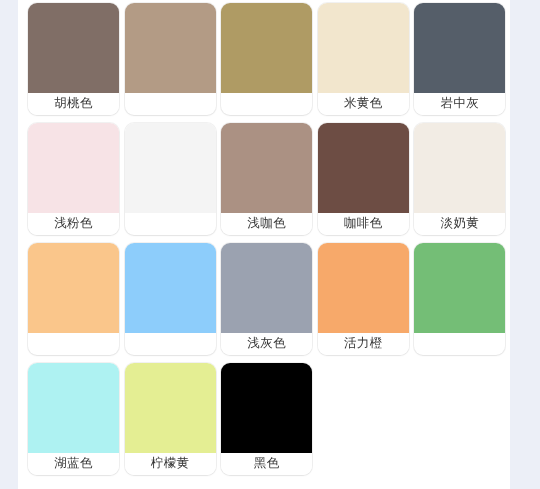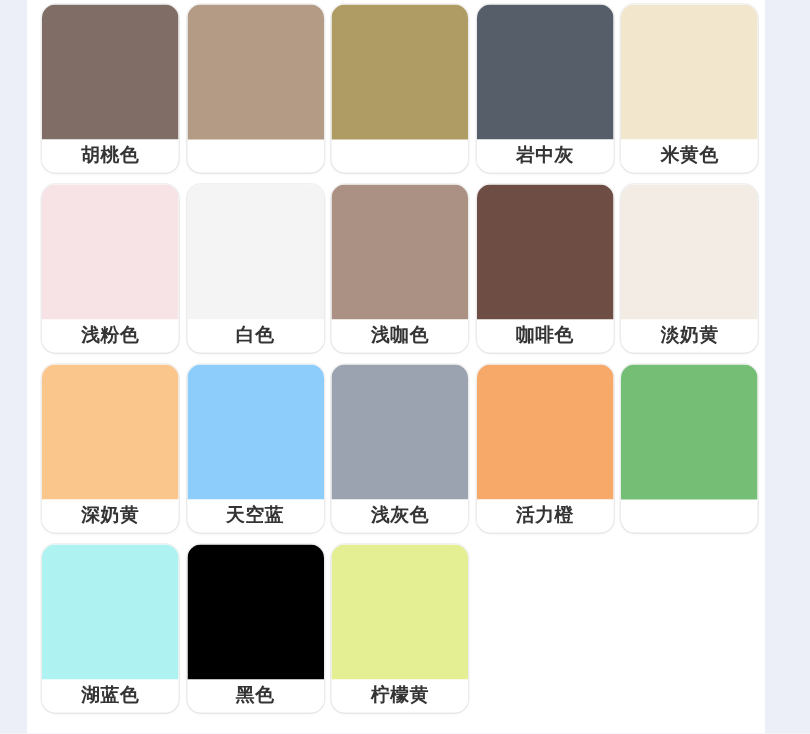--- a/index.html
+++ b/index.html
@@ -34,21 +34,20 @@
   }
 
   #swatch-grid {
     position: absolute;
     left: 10px;
     top: 3px;
     width: 482px;
     display: flex;
     flex-wrap: wrap;
     align-content: flex-start;
-    font-weight: bold;
   }
 
   .swatch-row {
     display: flex;
     width: 482px;
     height: 120px;
   }
 
   .swatch-card {
     width: 91px;
@@ -100,82 +99,79 @@
             <div class="swatch-color" style="background: rgb(128, 110, 102);"></div>
             <div class="swatch-label">胡桃色</div>
           </div>
           <div class="swatch-card">
             <div class="swatch-color" style="background: rgb(179, 155, 133);"></div>
           </div>
           <div class="swatch-card">
             <div class="swatch-color" style="background: rgb(175, 155, 100);"></div>
           </div>
           <div class="swatch-card">
+            <div class="swatch-color" style="background: rgb(242, 230, 205);"></div>
+            <div class="swatch-label">米黄色</div>
+          </div>
+          <div class="swatch-card">
             <div class="swatch-color" style="background: rgb(85, 94, 105);"></div>
             <div class="swatch-label">岩中灰</div>
-          </div>
-          <div class="swatch-card">
-            <div class="swatch-color" style="background: rgb(242, 230, 205);"></div>
-            <div class="swatch-label">米黄色</div>
           </div>
         </div>
         <div class="swatch-row">
           <div class="swatch-card">
             <div class="swatch-color" style="background: rgb(247, 227, 230);"></div>
             <div class="swatch-label">浅粉色</div>
           </div>
           <div class="swatch-card">
             <div class="swatch-color" style="background: rgb(244, 244, 244);"></div>
-            <div class="swatch-label">白色</div>
           </div>
           <div class="swatch-card">
             <div class="swatch-color" style="background: rgb(171, 145, 131);"></div>
             <div class="swatch-label">浅咖色</div>
           </div>
           <div class="swatch-card">
             <div class="swatch-color" style="background: rgb(109, 77, 68);"></div>
             <div class="swatch-label">咖啡色</div>
           </div>
           <div class="swatch-card">
             <div class="swatch-color" style="background: rgb(242, 236, 228);"></div>
             <div class="swatch-label">淡奶黄</div>
           </div>
         </div>
         <div class="swatch-row">
           <div class="swatch-card">
             <div class="swatch-color" style="background: rgb(250, 198, 139);"></div>
-            <div class="swatch-label">深奶黄</div>
           </div>
           <div class="swatch-card">
             <div class="swatch-color" style="background: rgb(141, 205, 251);"></div>
-            <div class="swatch-label">天空蓝</div>
           </div>
           <div class="swatch-card">
             <div class="swatch-color" style="background: rgb(155, 162, 176);"></div>
             <div class="swatch-label">浅灰色</div>
           </div>
           <div class="swatch-card">
             <div class="swatch-color" style="background: rgb(247, 169, 106);"></div>
             <div class="swatch-label">活力橙</div>
           </div>
           <div class="swatch-card">
             <div class="swatch-color" style="background: rgb(116, 190, 118);"></div>
           </div>
         </div>
         <div class="swatch-row">
           <div class="swatch-card">
             <div class="swatch-color" style="background: rgb(174, 242, 242);"></div>
             <div class="swatch-label">湖蓝色</div>
           </div>
           <div class="swatch-card">
+            <div class="swatch-color" style="background: rgb(228, 238, 147);"></div>
+            <div class="swatch-label">柠檬黄</div>
+          </div>
+          <div class="swatch-card">
             <div class="swatch-color" style="background: rgb(0, 0, 0);"></div>
             <div class="swatch-label">黑色</div>
-          </div>
-          <div class="swatch-card">
-            <div class="swatch-color" style="background: rgb(228, 238, 147);"></div>
-            <div class="swatch-label">柠檬黄</div>
           </div>
           <div class="swatch-card is-placeholder"></div>
           <div class="swatch-card is-placeholder"></div>
         </div>
       </div>
   </div>
 </div>
 
 </body></html>

